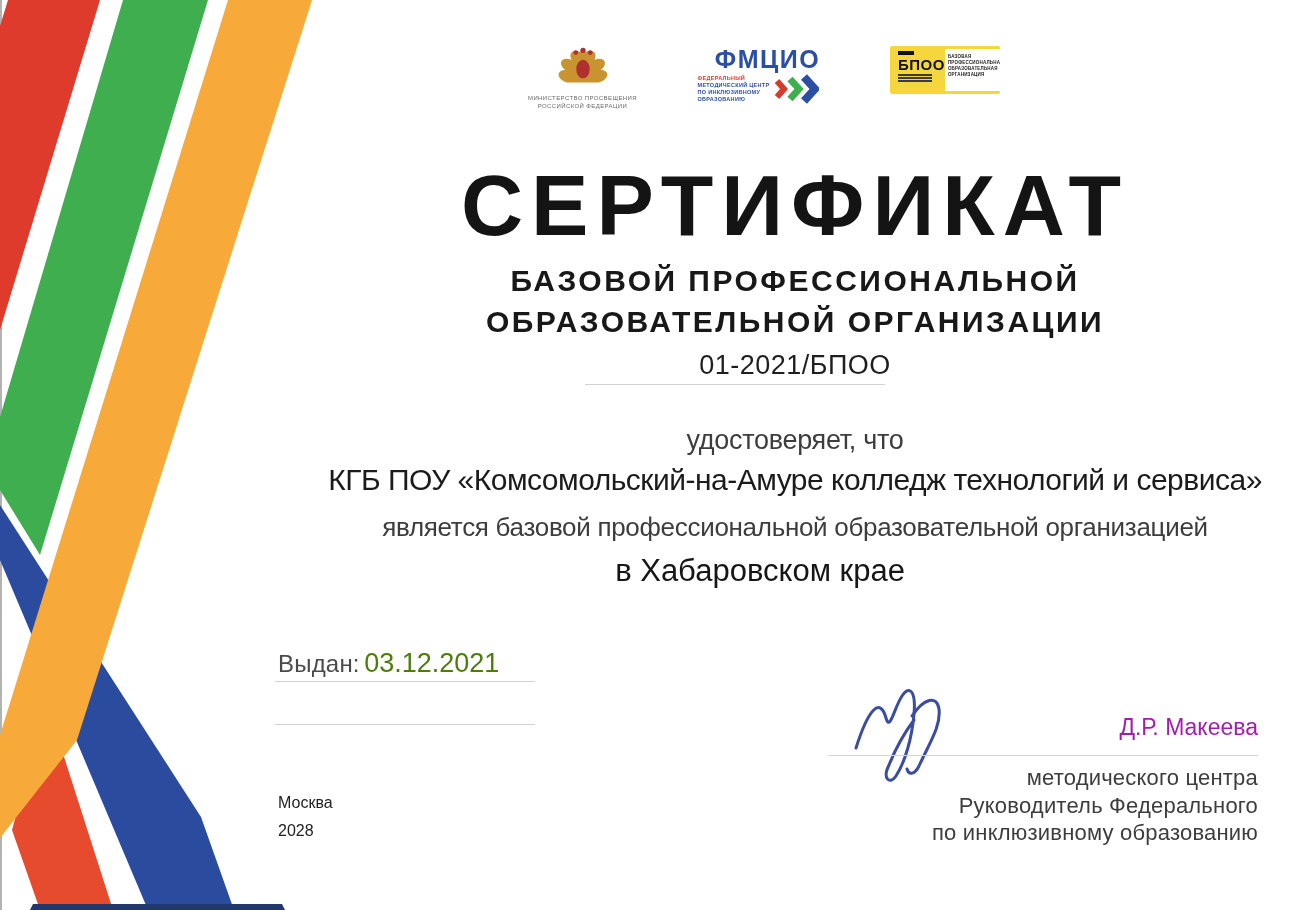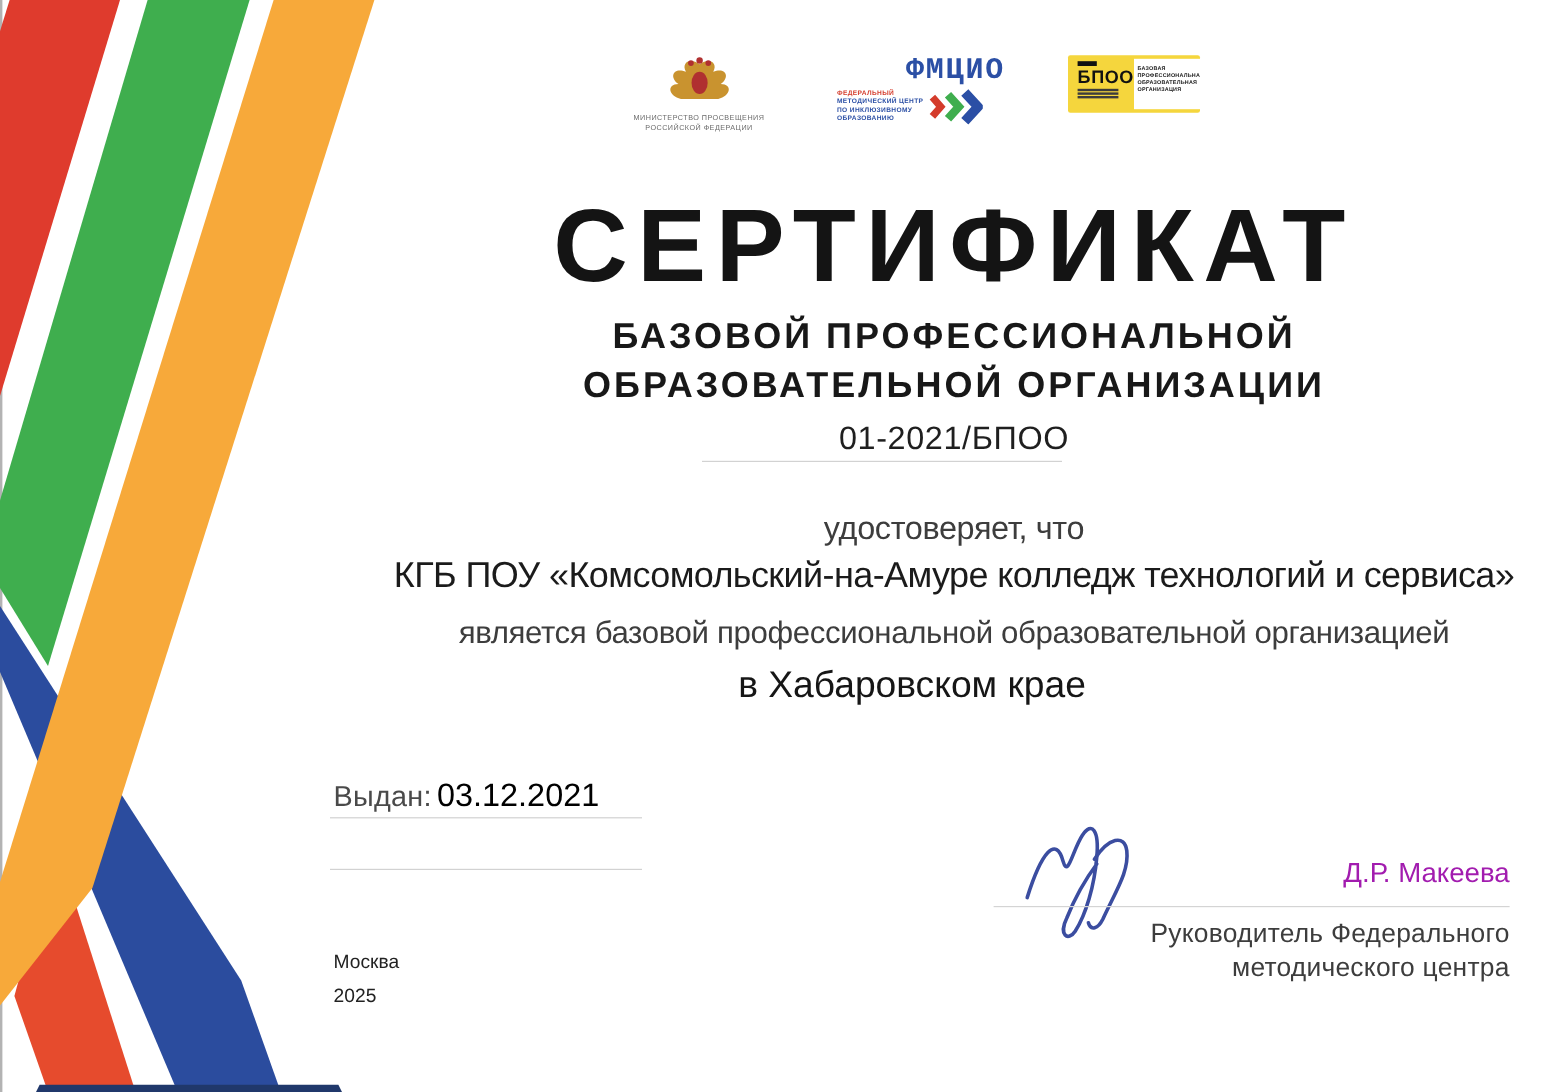--- a/index.html
+++ b/index.html
@@ -10,21 +10,21 @@
   }
   .edge-line{position:absolute;left:0;top:0;width:2px;height:100%;background:#b3b3b3;z-index:0;}
   .stripes{position:absolute;left:0;top:0;z-index:1;}
   .content{position:absolute;left:0;top:0;width:100%;height:100%;z-index:2;}
 
   
   .logos{position:absolute;left:520px;top:46px;width:480px;display:flex;justify-content:space-between;align-items:flex-start;}
   .logo-ministry{width:125px;text-align:center;}
   .logo-ministry .caption{font-size:6px;color:#6b6b6b;letter-spacing:.4px;line-height:8px;margin-top:2px;}
   .logo-fmcio{width:140px;}
-  .fmcio-abbr{font-size:25px;font-weight:bold;letter-spacing:1.5px;text-align:right;line-height:26px;font-family:Liberation Mono, monospace;}
+  .fmcio-abbr{font-size:25px;font-weight:bold;letter-spacing:1.5px;text-align:center;line-height:26px;}
   .fmcio-lower{display:flex;align-items:center;gap:4px;margin-top:2px;}
   .fmcio-lines{font-size:5.5px;font-weight:bold;line-height:7px;letter-spacing:.3px;}
   .logo-bpoo{width:110px;height:48px;border-radius:2px;display:flex;overflow:hidden;}
   .bpoo-left{width:64px;padding:5px 0 0 8px;}
   .bpoo-bar{width:16px;height:4px;background:#111;margin-bottom:2px;}
   .bpoo-abbr{font-size:15px;font-weight:bold;color:#111;line-height:15px;letter-spacing:.5px;}
   .bpoo-small{margin-top:2px;}
   .bpoo-small div{width:34px;height:1.5px;background:#3c3c3c;margin-bottom:1.5px;}
   .bpoo-right{flex:1;background:#fff;margin:3px 3px 3px 0;padding:5px 2px 0 3px;}
   .bpoo-right div{font-size:4.5px;font-weight:bold;color:#222;line-height:6px;letter-spacing:.2px;}
@@ -36,21 +36,21 @@
   .cert-number{top:350px;font-size:27px;color:#1f1f1f;letter-spacing:.5px;}
   .num-line{position:absolute;left:585px;top:384px;width:300px;height:1px;background:#d2d2d2;}
   .certifies{top:425px;font-size:27px;color:#3d3d3d;letter-spacing:-.3px;}
   .org-name{top:463px;font-size:30px;color:#1b1b1b;letter-spacing:-.5px;}
   .statement{top:512px;font-size:26px;color:#3d3d3d;letter-spacing:-.3px;}
   .region{top:553px;font-size:31px;color:#161616;transform:translateX(-35px);}
 
   
   .issue-row{position:absolute;left:278px;white-space:nowrap;}
   .issue-label{font-size:24px;color:#4a4a4a;letter-spacing:.2px;}
-  .issue-value{font-size:27px;color:#000000;}
+  .issue-value{font-size:27px;color:#4d7c0f;}
   .u-line{position:absolute;left:275px;width:260px;height:1px;background:#d2d2d2;}
   .place{position:absolute;left:278px;top:789px;font-size:16px;color:#222;line-height:28px;text-align:left;}
 
   
   .sig-svg{position:absolute;left:850px;top:676px;}
   .sig-name{position:absolute;left:1040px;top:714px;width:218px;text-align:right;font-size:23px;color:#a21caf;}
   .sig-line{position:absolute;left:828px;top:755px;width:430px;height:1px;background:#d4d4d4;}
   .sig-role{position:absolute;left:858px;top:764px;width:400px;text-align:right;font-size:22px;color:#3d3d3d;line-height:27.5px;letter-spacing:.2px;}
   .abs{position:absolute;width:100%;}
 </style>
@@ -141,28 +141,29 @@
     <div class="issue-row" style="top:648px">
       <span class="issue-label">Выдан:</span>
       <span class="issue-value">03.12.2021</span>
     </div>
     <div class="u-line" style="top:681px"></div>
 
     <div class="u-line" style="top:724px"></div>
 
     <div class="place">
       <div>Москва</div>
-      <div>2025</div>
+      <div>2028</div>
     </div>
 
     <svg class="sig-svg" width="130" height="112" viewBox="0 0 130 112">
       <path d="M6 72 C18 34 30 20 36 42 C40 56 44 32 52 20 C60 8 66 16 64 38 C62 62 55 86 46 100 C40 109 32 103 39 89 C47 69 58 52 64 44" fill="none" stroke-width="3" stroke-linecap="round" stroke="#3b4da0"></path>
       <path d="M62 40 C74 22 87 19 89 33 C91 50 80 66 69 90 C65 98 59 100 57 93" fill="none" stroke-width="3" stroke-linecap="round" stroke="#3b4da0"></path>
     </svg>
     <div class="sig-name">Д.Р. Макеева</div>
     <div class="sig-line"></div>
     <div class="sig-role">
+      <div>методического центра</div>
       <div>Руководитель Федерального</div>
-      <div>методического центра</div>
+      <div>по инклюзивному образованию</div>
     </div>
 
   </div>
 </div>
 
 </body></html>

